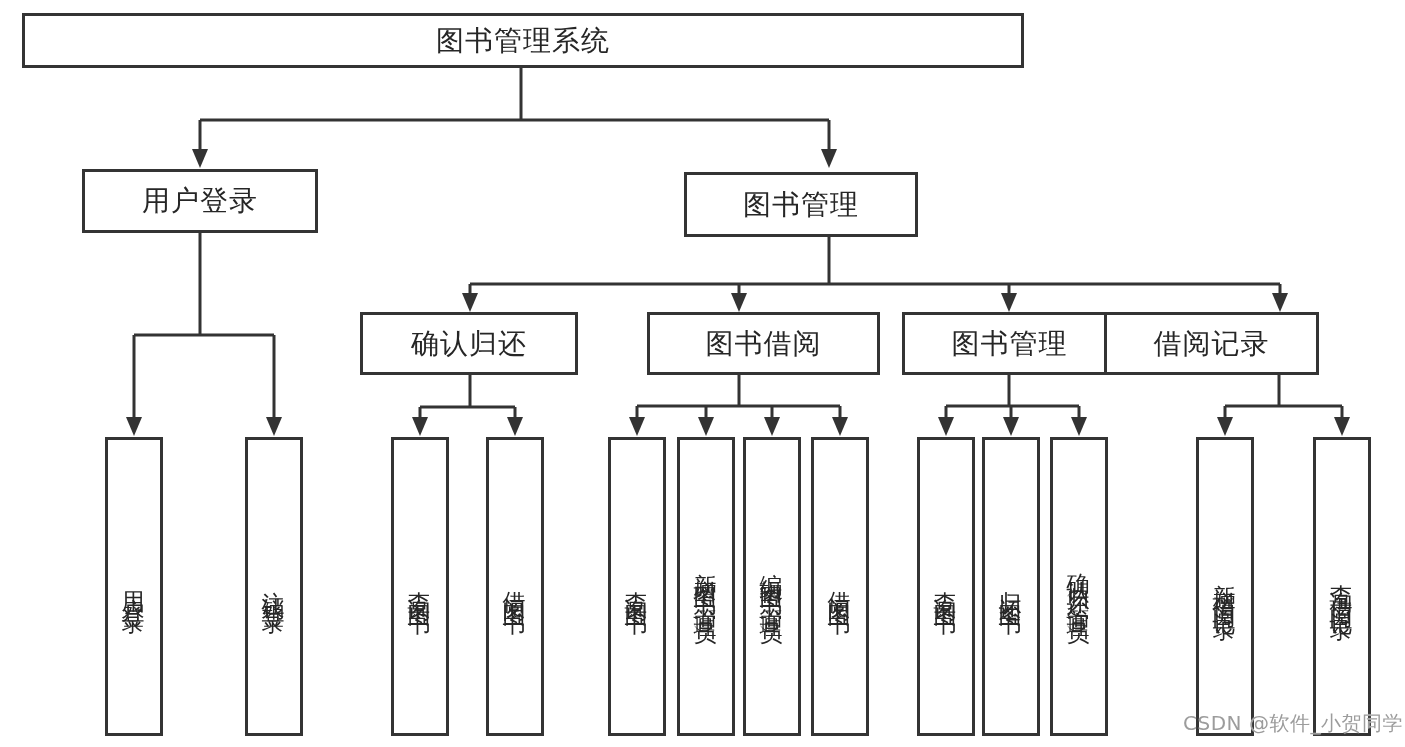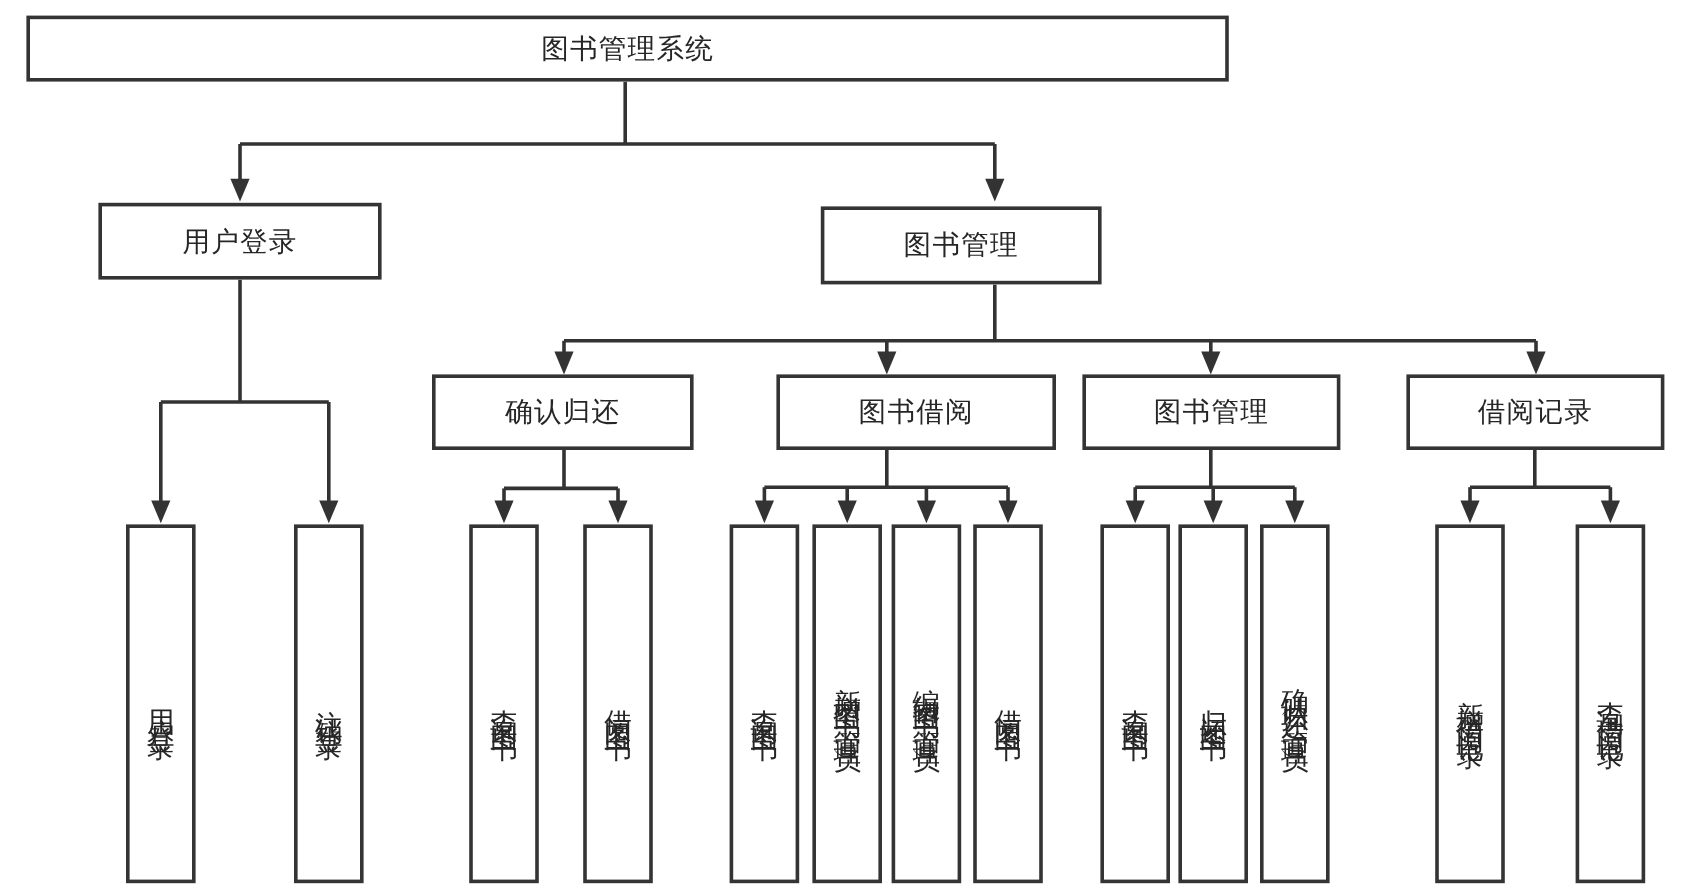--- a/index.html
+++ b/index.html
@@ -8,21 +8,21 @@
     background:#ffffff; overflow:hidden;
     font-family:"DejaVu Sans", sans-serif;
   }
   .wires { position:absolute; left:0; top:0; z-index:0; }
   .box {
     position:absolute; box-sizing:border-box; z-index:1;
     border:3px solid #343434; background:#ffffff;
     display:flex; align-items:center; justify-content:center;
     color:#262626;
   }
-  .hbox { font-size:23px; letter-spacing:1px; }
+  .hbox { font-size:28px; letter-spacing:1px; }
   .vbox {
     writing-mode:vertical-rl; text-orientation:mixed;
     font-size:23px; letter-spacing:7px;
   }
   .watermark {
     position:absolute; z-index:2; left:1183px; top:710px;
     font-size:20px; color:#9c9c9c; letter-spacing:0.5px;
     text-shadow:0 0 1px #ffffff;
   }
 </style>
@@ -101,33 +101,34 @@
   </svg>
 
   <div class="box hbox" style="left:22px;top:13px;width:1002px;height:55px">图书管理系统</div>
 
   <div class="box hbox" style="left:82px;top:169px;width:236px;height:64px">用户登录</div>
   <div class="box hbox" style="left:684px;top:172px;width:234px;height:65px">图书管理</div>
 
   <div class="box hbox" style="left:360px;top:312px;width:218px;height:63px">确认归还</div>
   <div class="box hbox" style="left:647px;top:312px;width:233px;height:63px">图书借阅</div>
   <div class="box hbox" style="left:902px;top:312px;width:215px;height:63px">图书管理</div>
-  <div class="box hbox" style="left:1172px;top:312px;width:215px;height:63px">借阅记录</div>
+  <div class="box hbox" style="left:1104px;top:312px;width:215px;height:63px">借阅记录</div>
 
   <div class="box vbox" style="left:105px;top:437px;width:58px;height:299px">用户登录</div>
   <div class="box vbox" style="left:245px;top:437px;width:58px;height:299px">注销登录</div>
 
   <div class="box vbox" style="left:391px;top:437px;width:58px;height:299px">查询图书</div>
   <div class="box vbox" style="left:486px;top:437px;width:58px;height:299px">借阅图书</div>
 
   <div class="box vbox" style="left:608px;top:437px;width:58px;height:299px">查询图书</div>
   <div class="box vbox" style="left:677px;top:437px;width:58px;height:299px">新增图书（管理员）</div>
   <div class="box vbox" style="left:743px;top:437px;width:58px;height:299px">编辑图书（管理员）</div>
   <div class="box vbox" style="left:811px;top:437px;width:58px;height:299px">借阅图书</div>
 
   <div class="box vbox" style="left:917px;top:437px;width:58px;height:299px">查询图书</div>
   <div class="box vbox" style="left:982px;top:437px;width:58px;height:299px">归还图书</div>
   <div class="box vbox" style="left:1050px;top:437px;width:58px;height:299px">确认归还（管理员）</div>
 
   <div class="box vbox" style="left:1196px;top:437px;width:58px;height:299px">新增借阅记录</div>
   <div class="box vbox" style="left:1313px;top:437px;width:58px;height:299px">查询借阅记录</div>
 
+  <div class="watermark">CSDN @软件_小贺同学</div>
 </div>
 
 </body></html>

